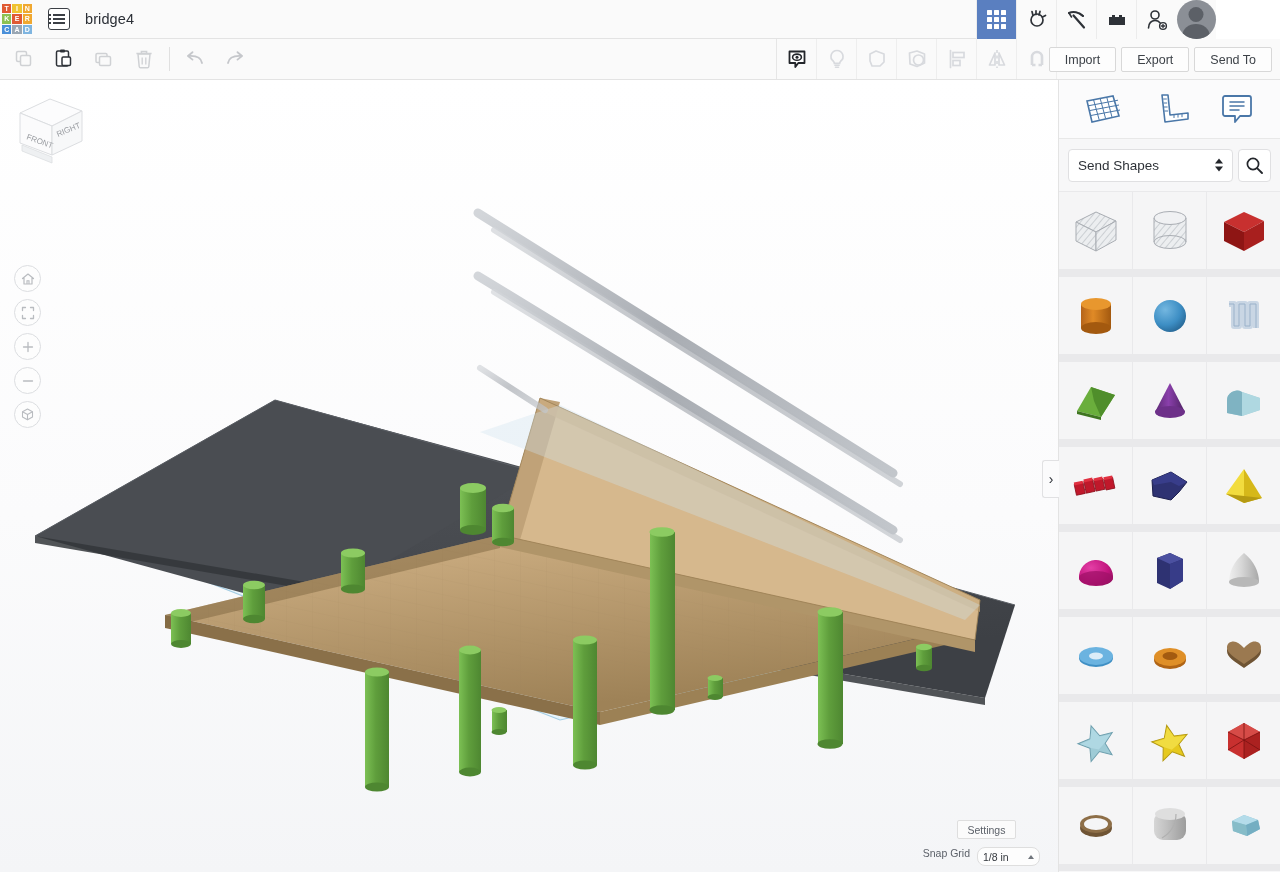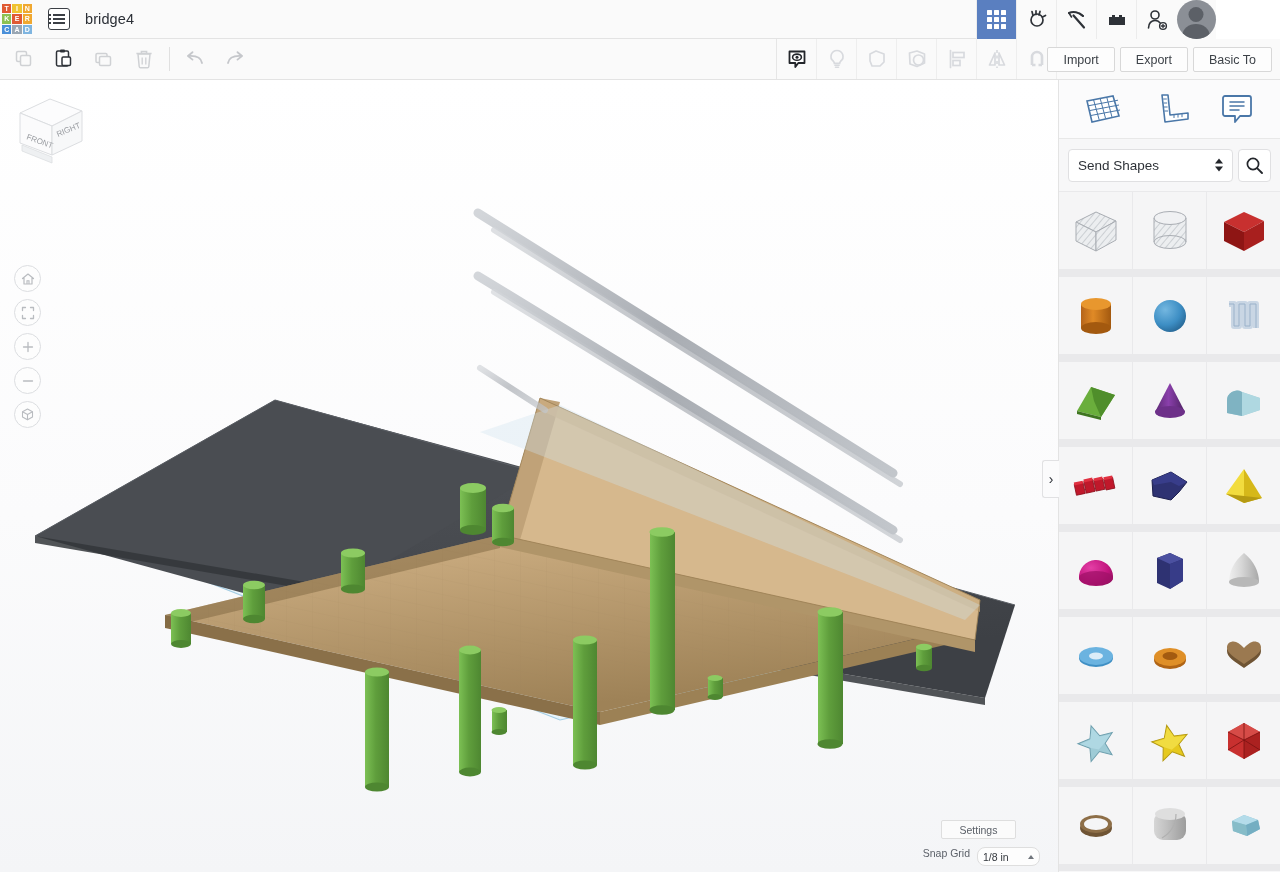--- a/index.html
+++ b/index.html
@@ -107,21 +107,21 @@
   
   .navbtns { position: absolute; left: 14px; top: 185px; }
   .nav-btn {
     width: 27px; height: 27px; border-radius: 50%; border: 1px solid #dcdee1;
     background: #fdfdfd; margin-bottom: 7px; position: relative;
     display: flex; align-items: center; justify-content: center;
   }
 
   
   .settings-btn {
-    position: absolute; right: 42px; bottom: 33px; width: 75px; height: 19px;
+    position: absolute; right: 42px; bottom: 33px; width: 59px; height: 19px;
     border: 1px solid #dedede; background: #fbfbfb; border-radius: 2px;
     font-size: 10.5px; color: #5c6169; display: flex; align-items: center;
     justify-content: center;
   }
   .snapgrid { position: absolute; right: 18px; bottom: 6px; display: flex; align-items: flex-start; gap: 7px; }
   .snapgrid .lbl { font-size: 10.5px; color: #5c6169; }
   .snapgrid .sel {
     width: 63px; height: 19px; border: 1px solid #dedede; background: #fdfdfd;
     border-radius: 8px; font-size: 10.5px; color: #34383e;
     display: flex; align-items: center; padding: 0 5px; position: relative;
@@ -350,21 +350,21 @@
         <svg width="24" height="24" viewBox="0 0 24 24">
           <path d="M7 18 V10 a5 5 0 0 1 10 0 v8" fill="none" stroke="#d8dade" stroke-width="2.6"></path>
           <path d="M7 18 h3.5 M13.5 18 h3.5" stroke="#d8dade" stroke-width="2.6"></path>
         </svg>
       </div>
     </div>
 
     <div class="actions">
       <div class="act-btn">Import</div>
       <div class="act-btn">Export</div>
-      <div class="act-btn">Basic To</div>
+      <div class="act-btn">Send To</div>
     </div>
   </div>
 
   <div class="canvas">
     <div class="canvas-bg"></div>
 
     <svg width="1058" height="792" viewBox="0 0 1058 792" style="position:absolute;inset:0;">
       <defs>
         <linearGradient id="deckTop" x1="0" y1="0" x2="0.4" y2="1">
           <stop offset="0" stop-color="#d2b387"></stop>

